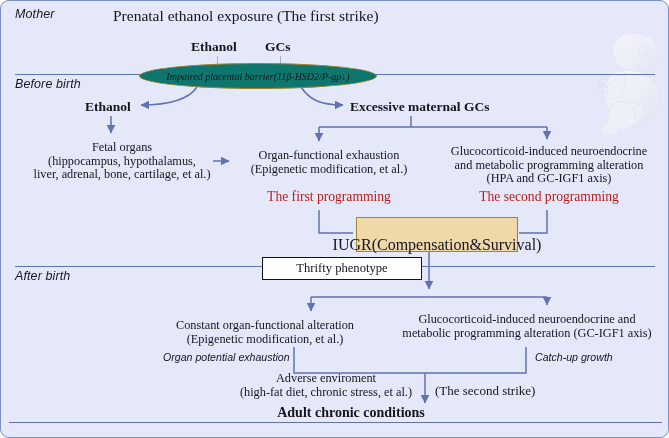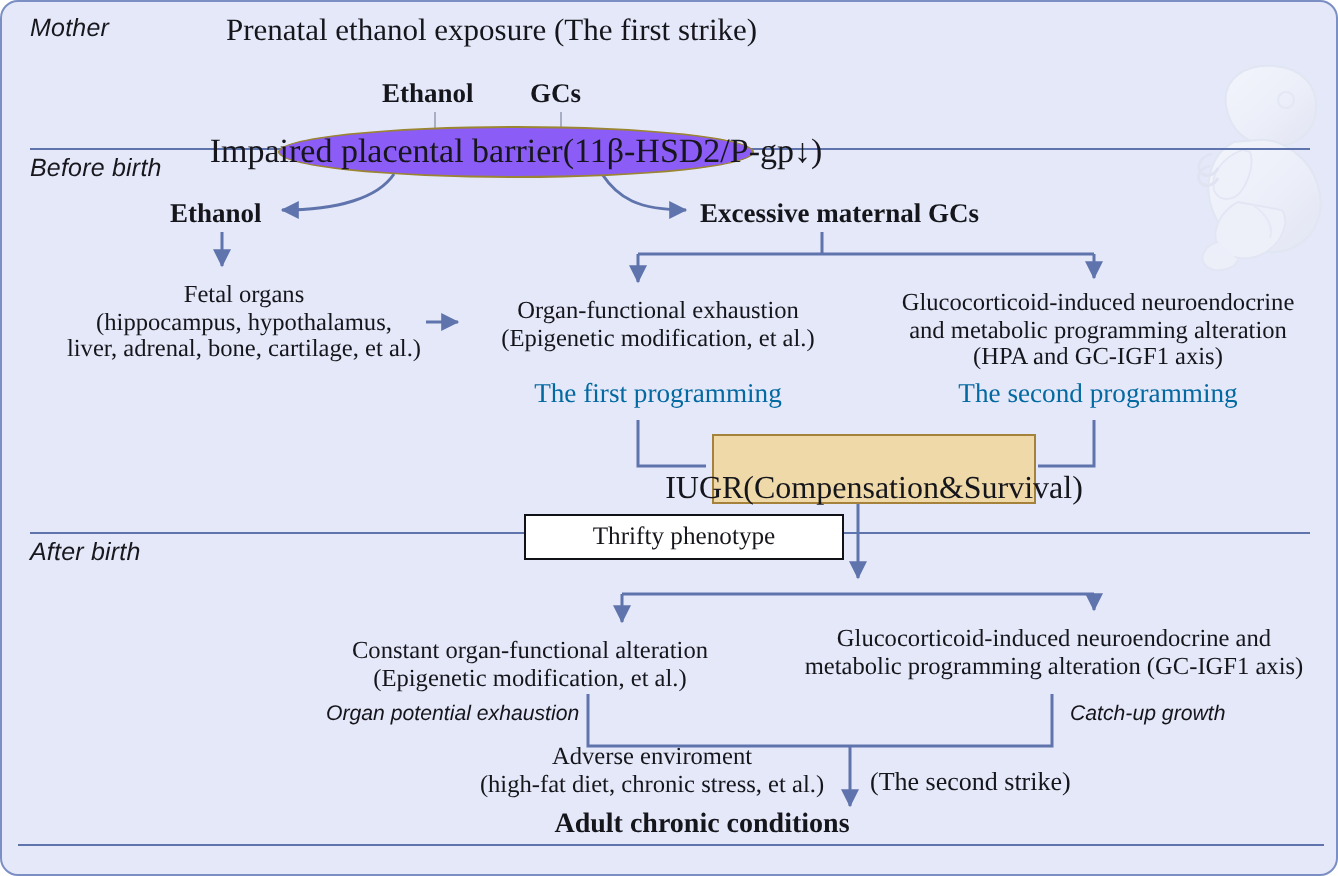--- a/index.html
+++ b/index.html
@@ -46,43 +46,44 @@
     font-weight:bold;
     font-size:13.5px;
     white-space:nowrap;
   }
   .node-text{
     font-size:12.3px;
     line-height:13.6px;
     white-space:nowrap;
   }
   .pink{
-    color:#0369a1;
+    color:#b91c1c;
     font-size:13.6px;
     white-space:nowrap;
   }
   .italic-note{
     font-family:Liberation Sans, sans-serif;
     font-style:italic;
     font-size:10.6px;
     white-space:nowrap;
     color:#14141a;
   }
 
   
   .ellipse{
     position:absolute;
-    background:#8b5cf6;
+    background:#0f766e;
     border:1.6px solid #9a8530;
     border-radius:50%;
     display:flex;align-items:center;justify-content:center;
-    font-size:17px;
+    font-size:10px;
     white-space:nowrap;
     color:#16161c;
     z-index:5;
+    font-style:italic;
   }
 
   
   .box-iugr{
     position:absolute;
     background:#efd9a8;
     border:1.5px solid #a5823b;
     display:flex;align-items:flex-end;justify-content:center;
     flex-direction:row;
     line-height:13.4px;

